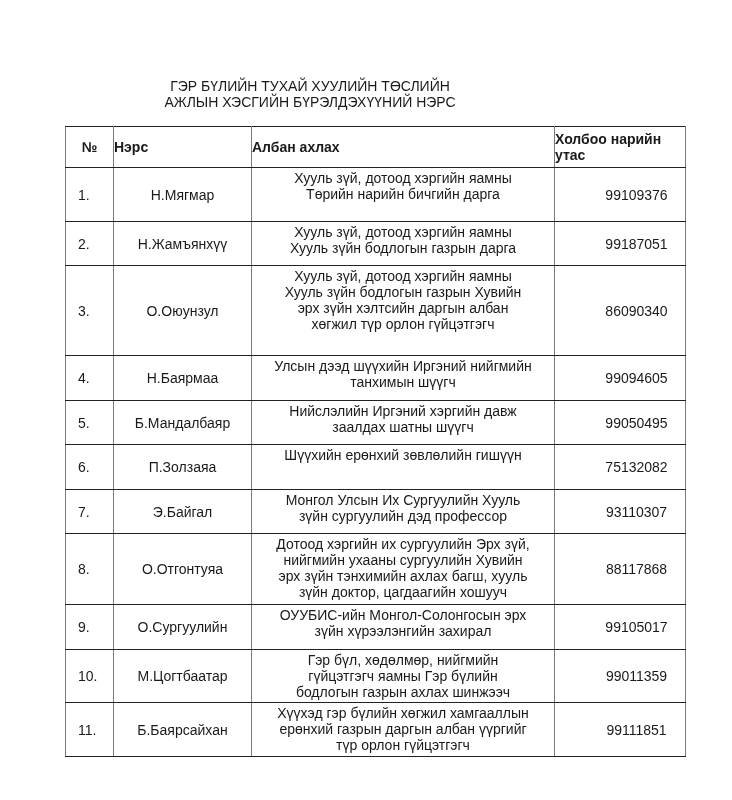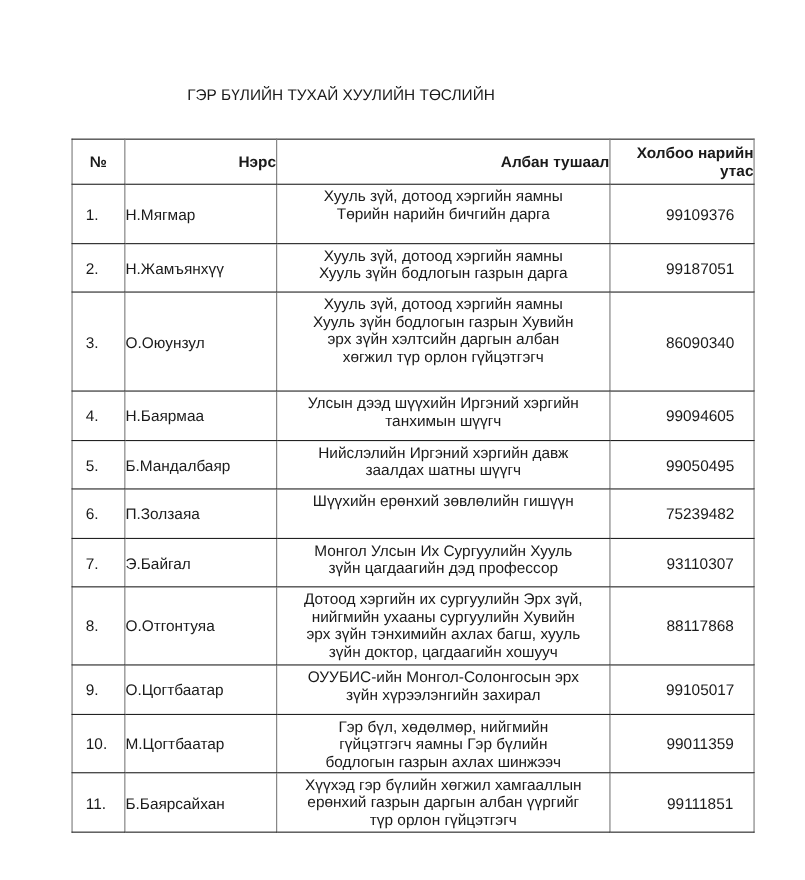--- a/index.html
+++ b/index.html
@@ -46,34 +46,34 @@
   .tbl th, .tbl td {
     border-left: 1px solid #7a7a7a;
     border-right: 1px solid #7a7a7a;
     border-top: 1px solid #222222;
     border-bottom: 1px solid #222222;
     padding: 0;
     overflow: hidden;
   }
   .tbl thead th {
     font-weight: bold;
-    text-align: right;
+    text-align: left;
     vertical-align: middle;
     height: 40px;
   }
   .tbl thead th.th-no {
     text-align: center;
   }
   .tbl td.td-no {
     text-align: left;
     padding-left: 12px;
     vertical-align: middle;
   }
   .tbl td.td-name {
-    text-align: left;
+    text-align: center;
     vertical-align: middle;
   }
   .tbl td.td-pos {
     text-align: center;
     vertical-align: top;
     padding-top: 2px;
     margin-top: 21px;
   }
   .tbl td.td-phone {
     text-align: center;
@@ -83,34 +83,35 @@
   .tbl td.td-pos .pos-line {
     display: block;
     white-space: nowrap;
   }
 </style>
 </head>
 <body>
 
 <div class="doc-title">
   <div>ГЭР БҮЛИЙН ТУХАЙ ХУУЛИЙН ТӨСЛИЙН</div>
+  <div>АЖЛЫН ХЭСГИЙН БҮРЭЛДЭХҮҮНИЙ НЭРС</div>
 </div>
 
 <table class="tbl">
   <colgroup>
     <col class="c-no">
     <col class="c-name">
     <col class="c-pos">
     <col class="c-phone">
   </colgroup>
   <thead>
     <tr>
       <th class="th-no">№</th>
       <th>Нэрс</th>
-      <th>Албан тушаал</th>
+      <th>Албан ахлах</th>
       <th>Холбоо нарийн утас</th>
     </tr>
   </thead>
   <tbody id="tbody">
       <tr style="height: 54px;">
         <td class="td-no">1.</td>
         <td class="td-name">Н.Мягмар</td>
         <td class="td-pos">
           <span class="pos-line">Хууль зүй, дотоод хэргийн яамны</span>
           <span class="pos-line">Төрийн нарийн бичгийн дарга</span>
@@ -134,65 +135,65 @@
           <span class="pos-line">Хууль зүйн бодлогын газрын Хувийн</span>
           <span class="pos-line">эрх зүйн хэлтсийн даргын албан</span>
           <span class="pos-line">хөгжил түр орлон гүйцэтгэгч</span>
         </td>
         <td class="td-phone">86090340</td>
       </tr>
       <tr style="height: 45px;">
         <td class="td-no">4.</td>
         <td class="td-name">Н.Баярмаа</td>
         <td class="td-pos">
-          <span class="pos-line">Улсын дээд шүүхийн Иргэний хэргийн</span>
+          <span class="pos-line">Улсын дээд шүүхийн Иргэний нийгмийн</span>
           <span class="pos-line">танхимын шүүгч</span>
         </td>
         <td class="td-phone">99094605</td>
       </tr>
       <tr style="height: 44px;">
         <td class="td-no">5.</td>
         <td class="td-name">Б.Мандалбаяр</td>
         <td class="td-pos">
           <span class="pos-line">Нийслэлийн Иргэний хэргийн давж</span>
           <span class="pos-line">заалдах шатны шүүгч</span>
         </td>
         <td class="td-phone">99050495</td>
       </tr>
       <tr style="height: 45px;">
         <td class="td-no">6.</td>
         <td class="td-name">П.Золзаяа</td>
         <td class="td-pos">
           <span class="pos-line">Шүүхийн ерөнхий зөвлөлийн гишүүн</span>
         </td>
-        <td class="td-phone">75239482</td>
+        <td class="td-phone">75132082</td>
       </tr>
       <tr style="height: 44px;">
         <td class="td-no">7.</td>
         <td class="td-name">Э.Байгал</td>
         <td class="td-pos">
           <span class="pos-line">Монгол Улсын Их Сургуулийн Хууль</span>
-          <span class="pos-line">зүйн цагдаагийн дэд профессор</span>
+          <span class="pos-line">зүйн сургуулийн дэд профессор</span>
         </td>
         <td class="td-phone">93110307</td>
       </tr>
       <tr style="height: 71px;">
         <td class="td-no">8.</td>
         <td class="td-name">О.Отгонтуяа</td>
         <td class="td-pos">
           <span class="pos-line">Дотоод хэргийн их сургуулийн Эрх зүй,</span>
           <span class="pos-line">нийгмийн ухааны сургуулийн Хувийн</span>
           <span class="pos-line">эрх зүйн тэнхимийн ахлах багш, хууль</span>
           <span class="pos-line">зүйн доктор, цагдаагийн хошууч</span>
         </td>
         <td class="td-phone">88117868</td>
       </tr>
       <tr style="height: 45px;">
         <td class="td-no">9.</td>
-        <td class="td-name">О.Цогтбаатар</td>
+        <td class="td-name">О.Сургуулийн</td>
         <td class="td-pos">
           <span class="pos-line">ОУУБИС-ийн Монгол-Солонгосын эрх</span>
           <span class="pos-line">зүйн хүрээлэнгийн захирал</span>
         </td>
         <td class="td-phone">99105017</td>
       </tr>
       <tr style="height: 53px;">
         <td class="td-no">10.</td>
         <td class="td-name">М.Цогтбаатар</td>
         <td class="td-pos">

